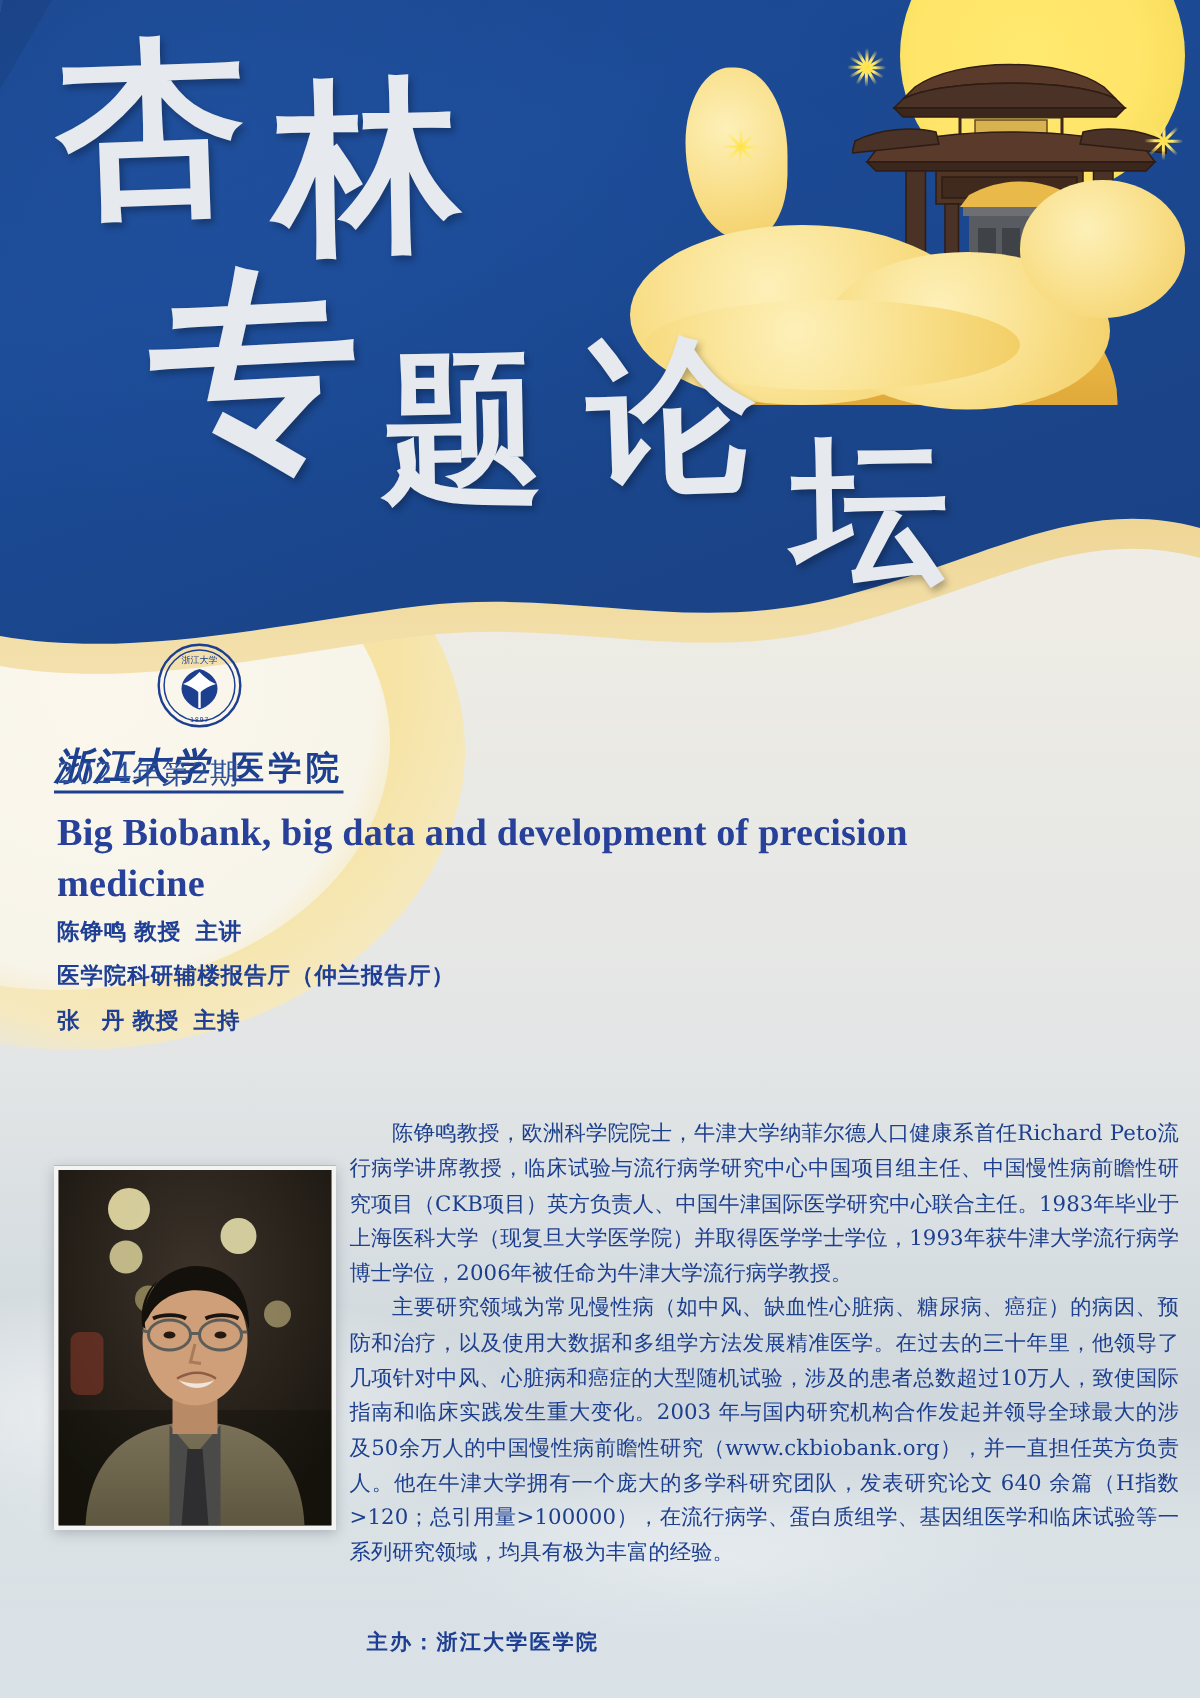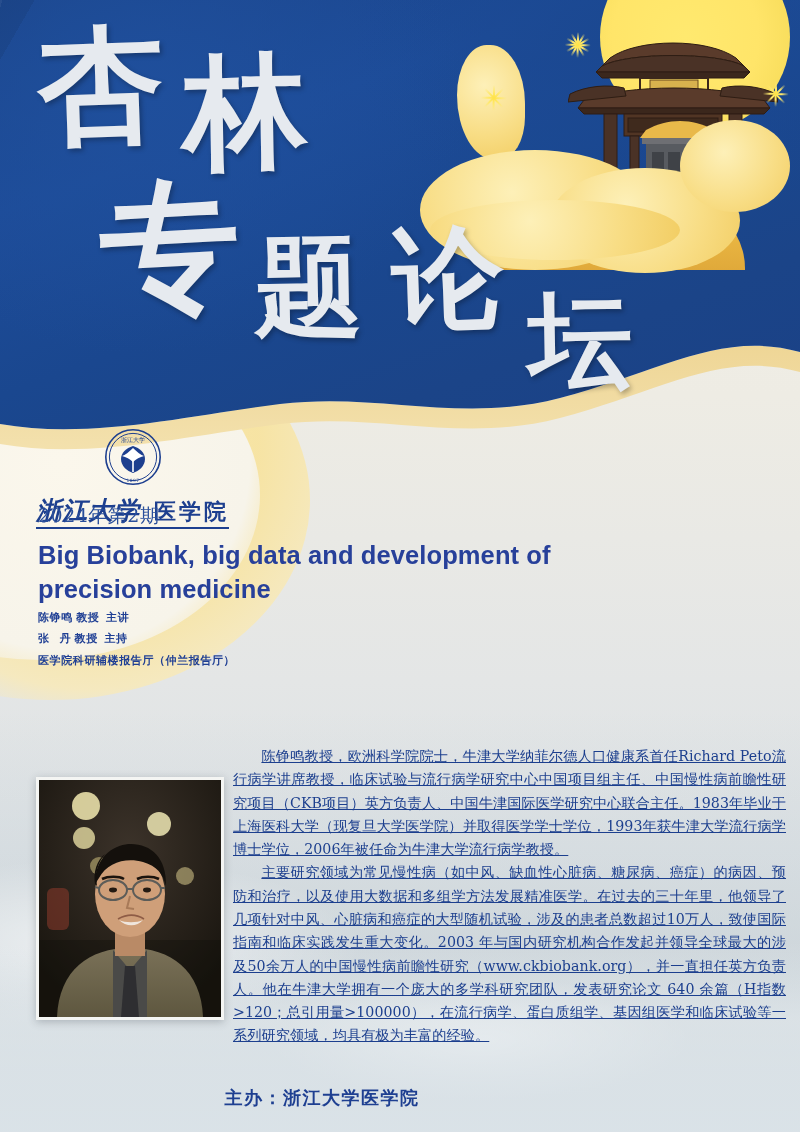--- a/index.html
+++ b/index.html
@@ -215,36 +215,36 @@
     left: 38px; top: 503px;
     font-family: "DejaVu Serif", "Liberation Serif", serif;
     font-size: 19px;
     color: #2a4f9b;
     letter-spacing: .5px;
   }
   .talk-title {
     position: absolute;
     left: 38px; top: 538px;
     width: 620px;
-    font-family: Liberation Sans, sans-serif;
+    font-family: Liberation Serif, serif;
     font-size: 25.5px;
     font-weight: 700;
     color: #27409a;
     line-height: 1.34;
     letter-spacing: .1px;
   }
   .meta {
     position: absolute;
     left: 38px; top: 607px;
     color: #1f3f94;
-    font-size: 11px;
+    font-size: 15px;
     font-weight: 700;
     line-height: 1.95;
     letter-spacing: .6px;
-    font-family: Liberation Serif, serif;
+    font-family: Liberation Sans, sans-serif;
   }
   .meta div { white-space: pre; }
 
   
   .portrait {
     position: absolute;
     left: 36px; top: 777px;
     width: 182px; height: 237px;
     border: 3px solid #f4f5f3;
     box-shadow: 0 2px 8px rgba(60,70,80,.30);
@@ -259,30 +259,30 @@
     left: 233px; top: 745px;
     width: 553px;
     color: #1c3f8e;
     font-family: "DejaVu Serif", "Liberation Serif", serif;
     font-size: 14.2px;
     line-height: 1.64;
     text-align: justify;
     text-justify: inter-character;
     letter-spacing: .05px;
   }
-  .body-copy p { margin: 0; text-indent: 2em; text-decoration: underline; }
+  .body-copy p { margin: 0; text-indent: 2em; }
 
   .host {
     position: absolute;
     left: 0; right: 0; top: 1086px;
     text-align: center;
     color: #1e3f91;
     font-family: "DejaVu Serif", "Liberation Serif", serif;
     font-weight: 700;
-    font-size: 18px;
+    font-size: 14px;
     letter-spacing: 1.5px;
   }
   .host-inner { display:inline-block; transform: translateX(-78px); }
 </style>
 </head>
 <body>
 
 <div class="poster">
 
   <div class="bg-bottom"></div>
@@ -408,22 +408,22 @@
       <span class="logo-rule"></span>
     </span>
   </div>
 
   <div class="issue">2024年第2期</div>
 
   <div class="talk-title">Big Biobank, big data and development of precision medicine</div>
 
   <div class="meta">
     <div>陈铮鸣 教授  主讲</div>
+    <div>医学院科研辅楼报告厅（仲兰报告厅）</div>
     <div>张   丹 教授  主持</div>
-    <div>医学院科研辅楼报告厅（仲兰报告厅）</div>
   </div>
 
   <div class="portrait">
     <svg viewBox="0 0 182 237" xmlns="http://www.w3.org/2000/svg">
       <defs>
         <radialGradient id="bokeh" cx="50%" cy="30%" r="70%">
           <stop offset="0%" stop-color="#3c332a"></stop>
           <stop offset="100%" stop-color="#19150f"></stop>
         </radialGradient>
         <linearGradient id="coat" x1="0" y1="0" x2="0" y2="1">

